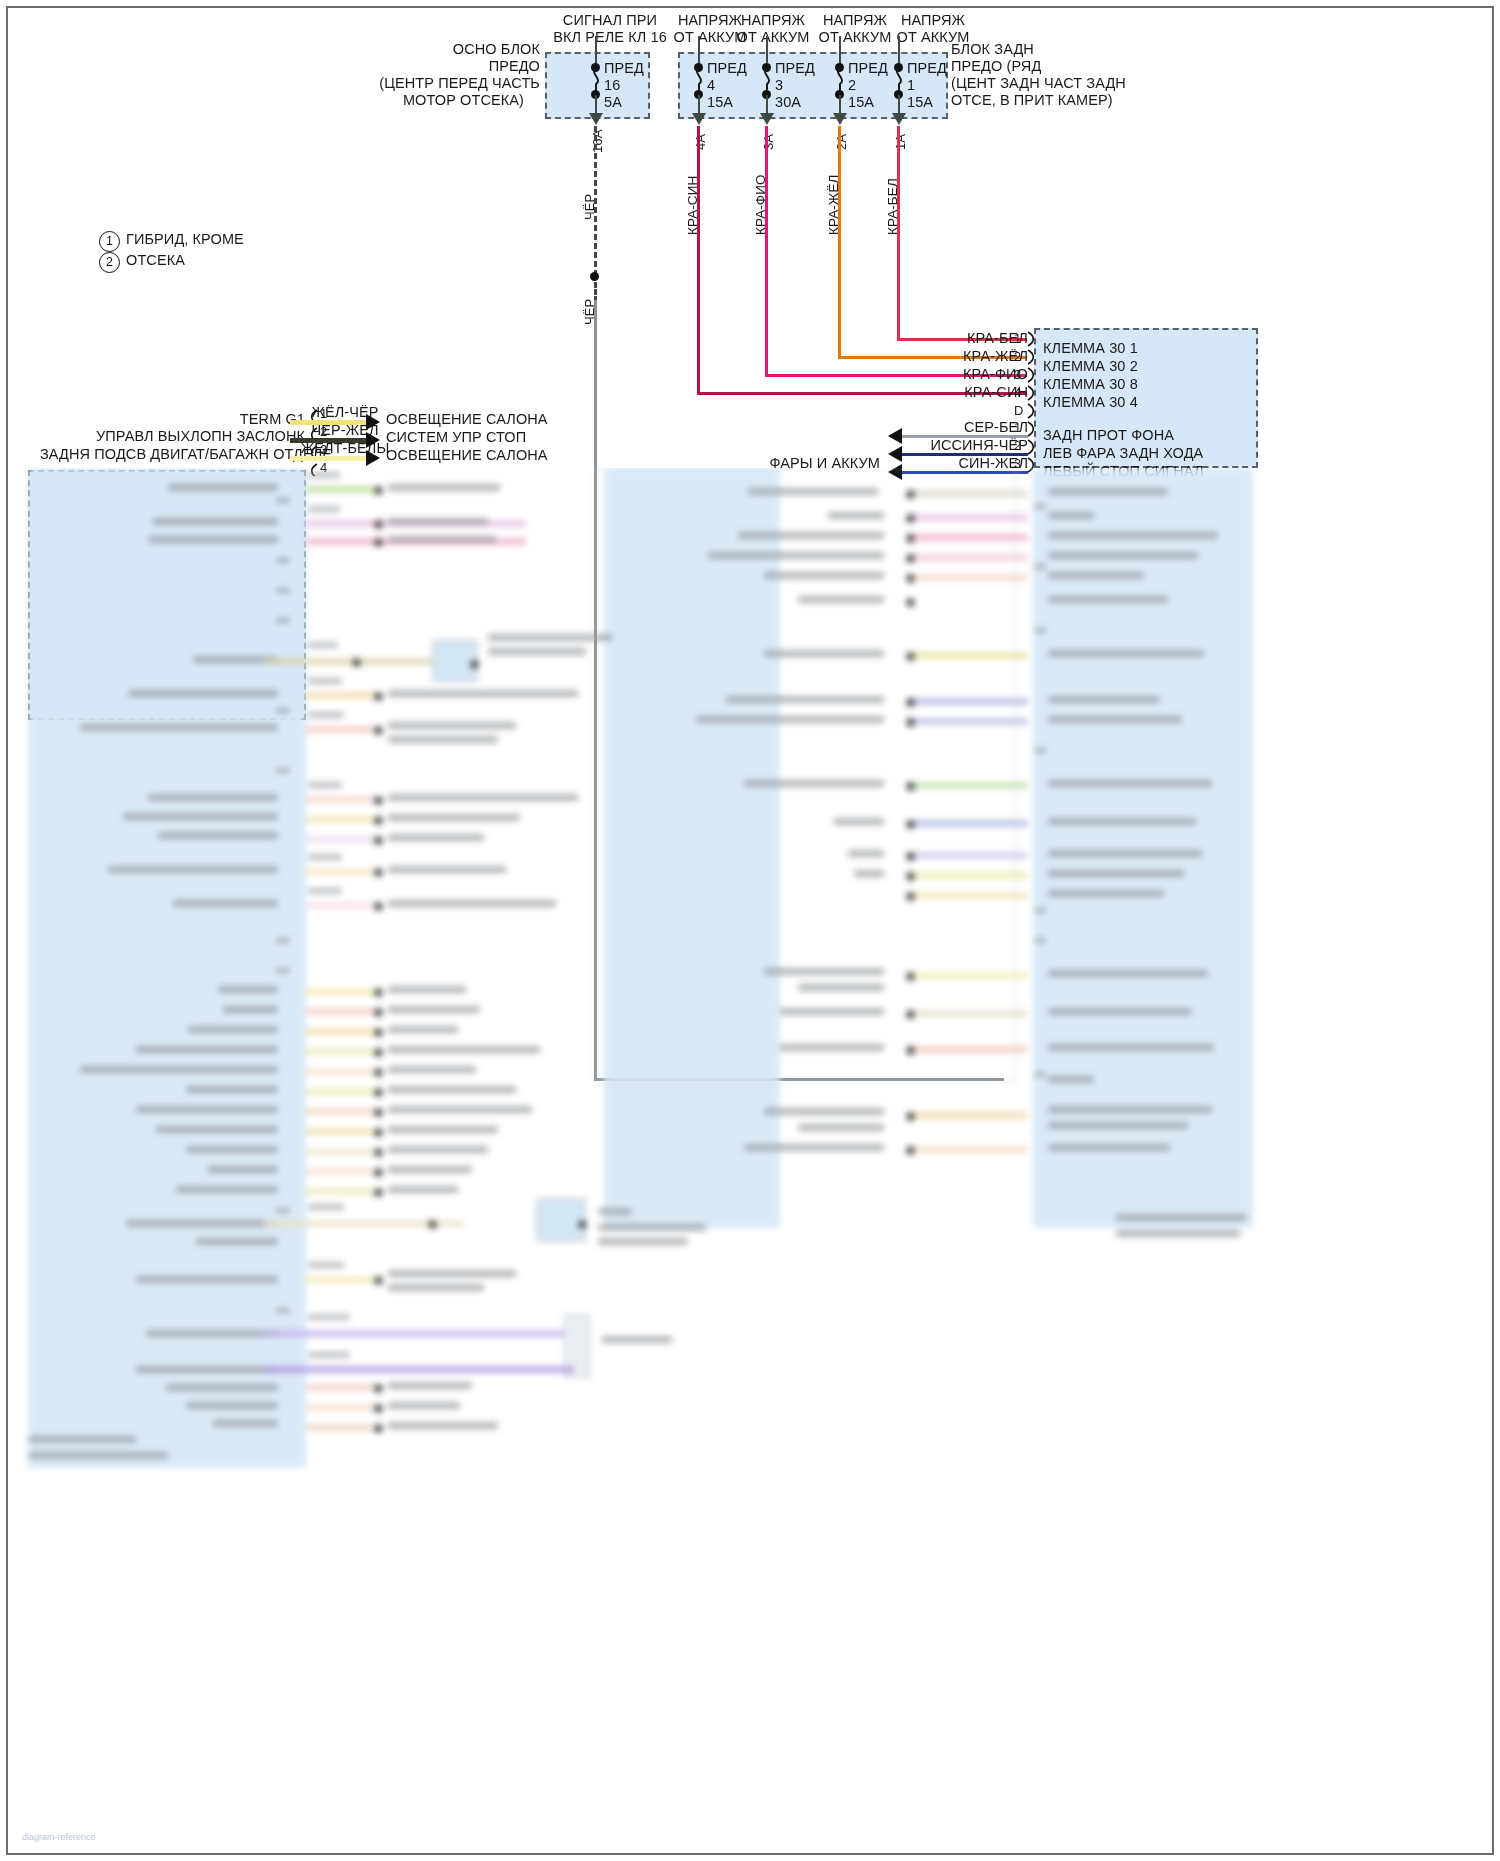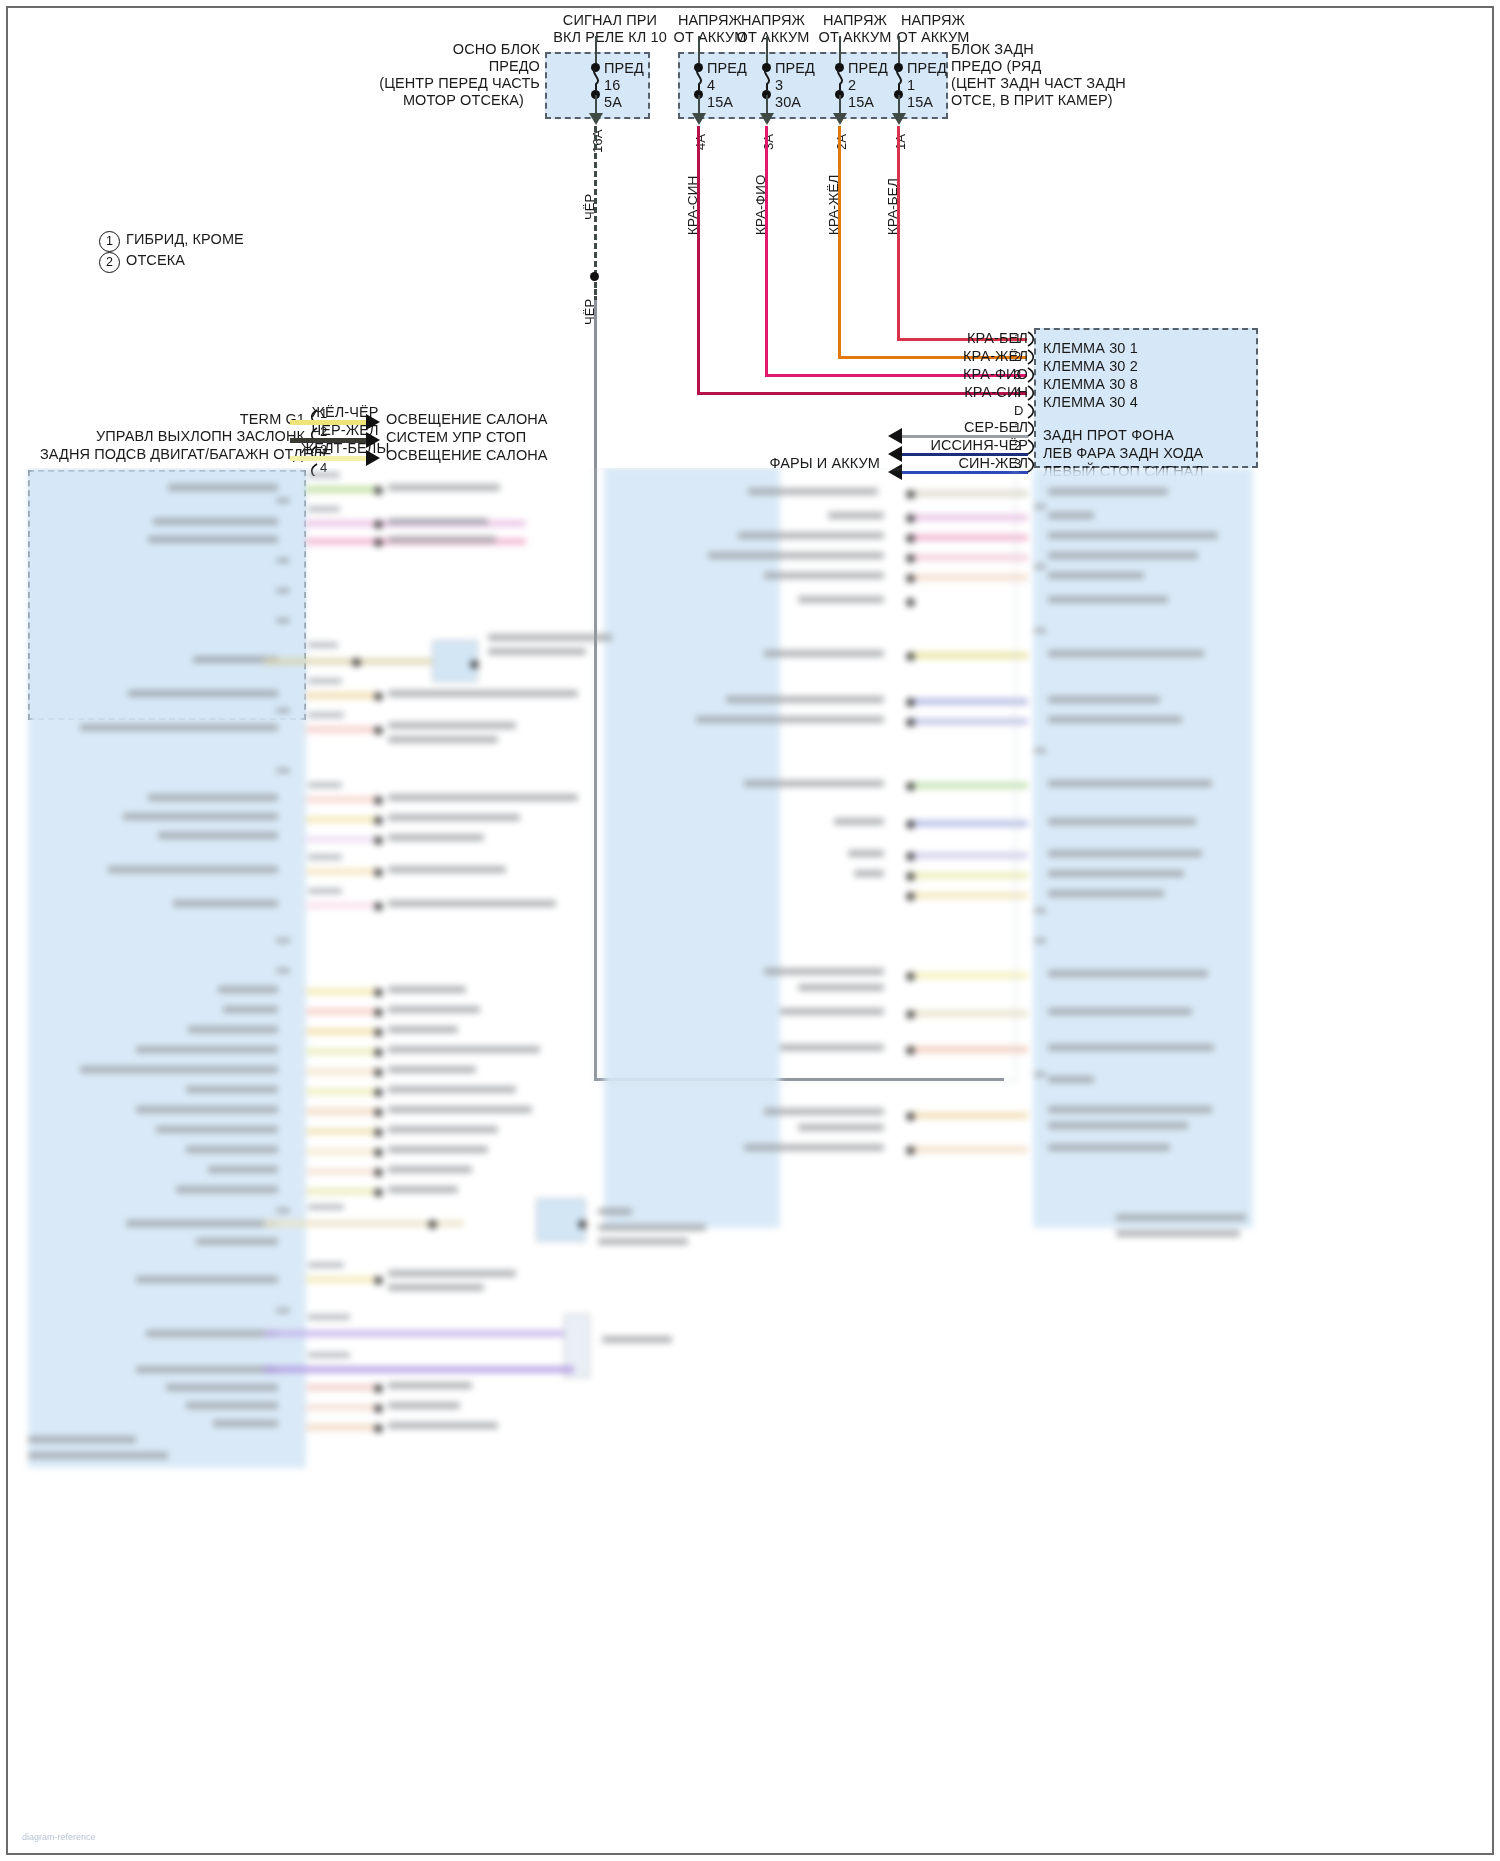--- a/index.html
+++ b/index.html
@@ -38,21 +38,21 @@
 
   <div>
     <div class="circnum" style="left:99px;top:231px;">1</div>
     <div class="t" style="left:126px;top:231px;">ГИБРИД, КРОМЕ</div>
     <div class="circnum" style="left:99px;top:252px;">2</div>
     <div class="t" style="left:126px;top:252px;">ОТСЕКА</div>
   </div>
 
   <div>
     <div class="t c" style="left:520px;top:12px;width:180px;">СИГНАЛ ПРИ</div>
-    <div class="t c" style="left:520px;top:29px;width:180px;">ВКЛ РЕЛЕ КЛ 10</div>
+    <div class="t c" style="left:520px;top:29px;width:180px;">ВКЛ РЕЛЕ КЛ 16</div>
 
     <div class="t c" style="left:655px;top:12px;width:110px;">НАПРЯЖ</div>
     <div class="t c" style="left:655px;top:29px;width:110px;">ОТ АККУМ</div>
 
     <div class="t c" style="left:718px;top:12px;width:110px;">НАПРЯЖ</div>
     <div class="t c" style="left:718px;top:29px;width:110px;">ОТ АККУМ</div>
 
     <div class="t c" style="left:800px;top:12px;width:110px;">НАПРЯЖ</div>
     <div class="t c" style="left:800px;top:29px;width:110px;">ОТ АККУМ</div>
 

